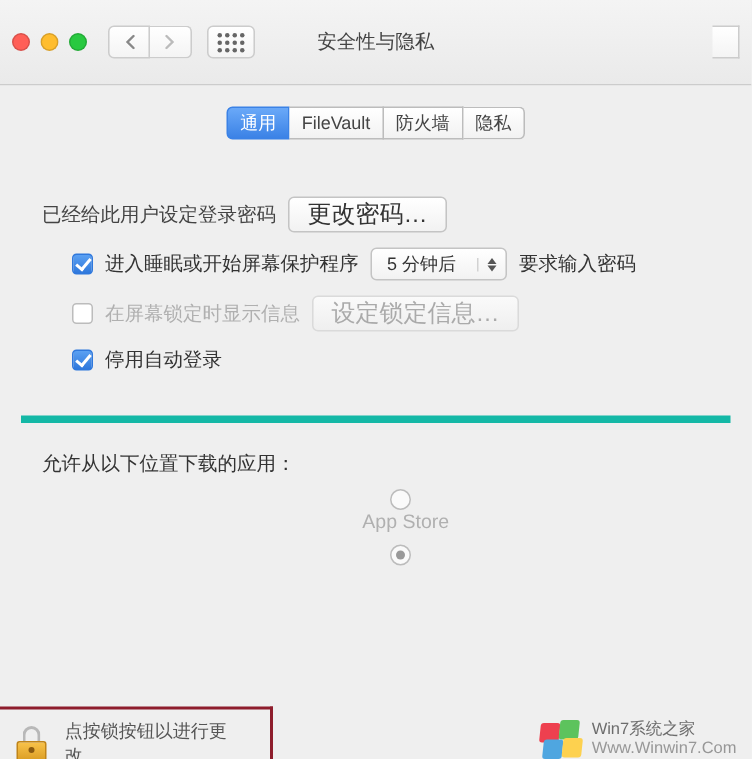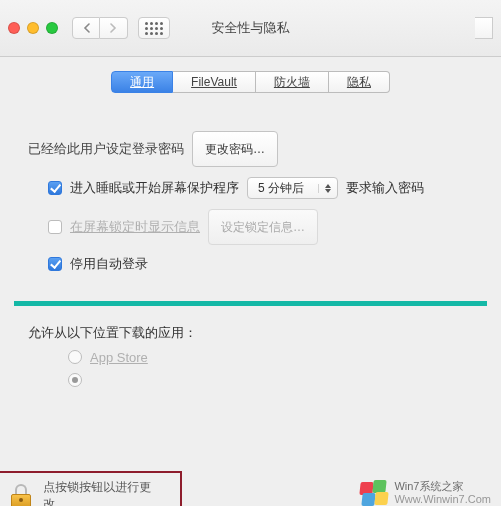--- a/index.html
+++ b/index.html
@@ -37,61 +37,61 @@
     background:linear-gradient(#fff,#f4f4f4); display:flex;align-items:center;justify-content:center;
   }
   .dots-grid{display:grid;grid-template-columns:repeat(4,3px);gap:2px;}
   .dots-grid span{width:3px;height:3px;background:#666;border-radius:50%;}
   .title { position:absolute; left:50%; transform:translateX(-50%); font-size:13px; color:#444;}
   .search-stub{ margin-left:auto; width:18px; height:22px; border:1px solid #ccc; border-left:none; border-radius: 0; background:linear-gradient(#fff,#f4f4f4);}
   
   .window-body { position:relative; height:calc(100% - 44px); background:#efefef; padding-top:14px;}
   .tabs { display:flex; justify-content:center; margin-bottom:18px;}
   .tab {
-    height: 22px; display:flex;align-items:center; padding:0 18px; border:1px solid #bcbcbc;
-    background:linear-gradient(#fff,#f2f2f2); font-size:12px; color:#444;text-decoration:underline;
+    height: 22px; display:flex;align-items:center; padding:0 8px; border:1px solid #bcbcbc;
+    background:linear-gradient(#fff,#f2f2f2); font-size:12px; color:#444;
   }
   .tab + .tab{ border-left:none;}
   .tab:first-child{border-radius:4px 0 0 4px;}
   .tab:last-child{border-radius:0 4px 4px 0;}
   .tab.active{background:linear-gradient(#6aa9f8,#3b82e6); color:#fff; border-color:#3b82e6;}
   
   .content {
     margin: 0 14px;
     background:#efefef;
   }
   .section1{ border-bottom:5px solid #14b8a6; padding:10px 14px 28px 14px;}
   .row { display:flex; align-items:center; gap:8px; margin-top:10px; }
   .pwd-row { font-size:13px; color:#444;}
   .mac-btn{
-    height:36px; border:1px solid #c4c4c4; border-radius:4px; padding:0 12px;
-    background:linear-gradient(#fff,#f2f2f2); font-size:12px; color:#333;
+    height:24px; border:1px solid #c4c4c4; border-radius:4px; padding:0 12px;
+    background:linear-gradient(#fff,#f2f2f2); font-size:16px; color:#333;
     display:inline-flex; align-items:center;
   }
   .mac-btn.disabled{ color:#aaa; border-color:#dadada; background:linear-gradient(#fafafa,#efefef);text-align:right;}
   .checkbox{
     width:14px;height:14px;border-radius:3px;border:1px solid #bcbcbc;background:#fff;display:inline-flex;align-items:center;justify-content:center;flex-shrink:0;
   }
   .checkbox.checked{background:linear-gradient(#5aa0f2,#2f78dc);border-color:#2f78dc;}
   .checkbox.checked::after{content:"";width:4px;height:8px;border:solid #fff;border-width:0 2px 2px 0;transform:rotate(40deg) translateY(-1px);}
   .select{
     height:22px;border:1px solid #c4c4c4;border-radius:4px;padding:0 6px 0 10px;
     background:linear-gradient(#fff,#f2f2f2);display:inline-flex;align-items:center;gap:10px;font-size:12px;color:#333;
   }
   .sel-handle{display:flex;flex-direction:column;gap:1px;padding-left:6px;border-left:1px solid #d2d2d2;margin-left:4px;}
   .tri{width:0;height:0;border-left:3px solid transparent;border-right:3px solid transparent;}
   .tri.up{border-bottom:4px solid #555;}
   .tri.down{border-top:4px solid #555;}
-  .grey-text{ color:#b0b0b0;text-decoration:underline;}
+  .grey-text{ color:#b0b0b0;}
   
   .section2{ padding:18px 14px 0 14px; position:relative;}
   .radio-block{ padding-left:40px; margin-top:8px;}
   .radio{width:14px;height:14px;border-radius:50%;border:1px solid #bcbcbc;display:inline-flex;align-items:center;justify-content:center;margin-right:8px; background:#fafafa;}
   .radio.checked::after{content:"";width:6px;height:6px;border-radius:50%;background:#999;}
-  .radio-row{display:flex;margin-top:8px;}
+  .radio-row{display:flex;align-items:center;margin-top:8px;flex-direction:column;}
   
   .blocked-row{ display:flex;align-items:center;justify-content:space-between; margin-top:34px;}
   .blocked-text{font-size:12.5px;color:#444;}
   .stop-word{color:#d22;}
   .allow-highlight{border:2px solid #8e1d2c; padding:4px 6px;}
   .allow-btn{height:22px;border:1px solid #c4c4c4;border-radius:4px;padding:0 24px;background:linear-gradient(#fff,#f2f2f2);font-size:12px;color:#333;}
   
   .lock-bar{position:absolute; left:0; bottom:0; width:182px; height:48px;border:2px solid #8e1d2c; border-left:none; border-bottom:none;display:flex;align-items:center;gap:12px;padding:6px 10px; background:#efefef;}
   .lock-icon{width:22px;height:26px;position:relative;}
   .lock-body{width:20px;height:15px;background:linear-gradient(#f8c24a,#d89a20);border-radius:2px;position:absolute;bottom:0;left:1px;border:1px solid #c08418;}

